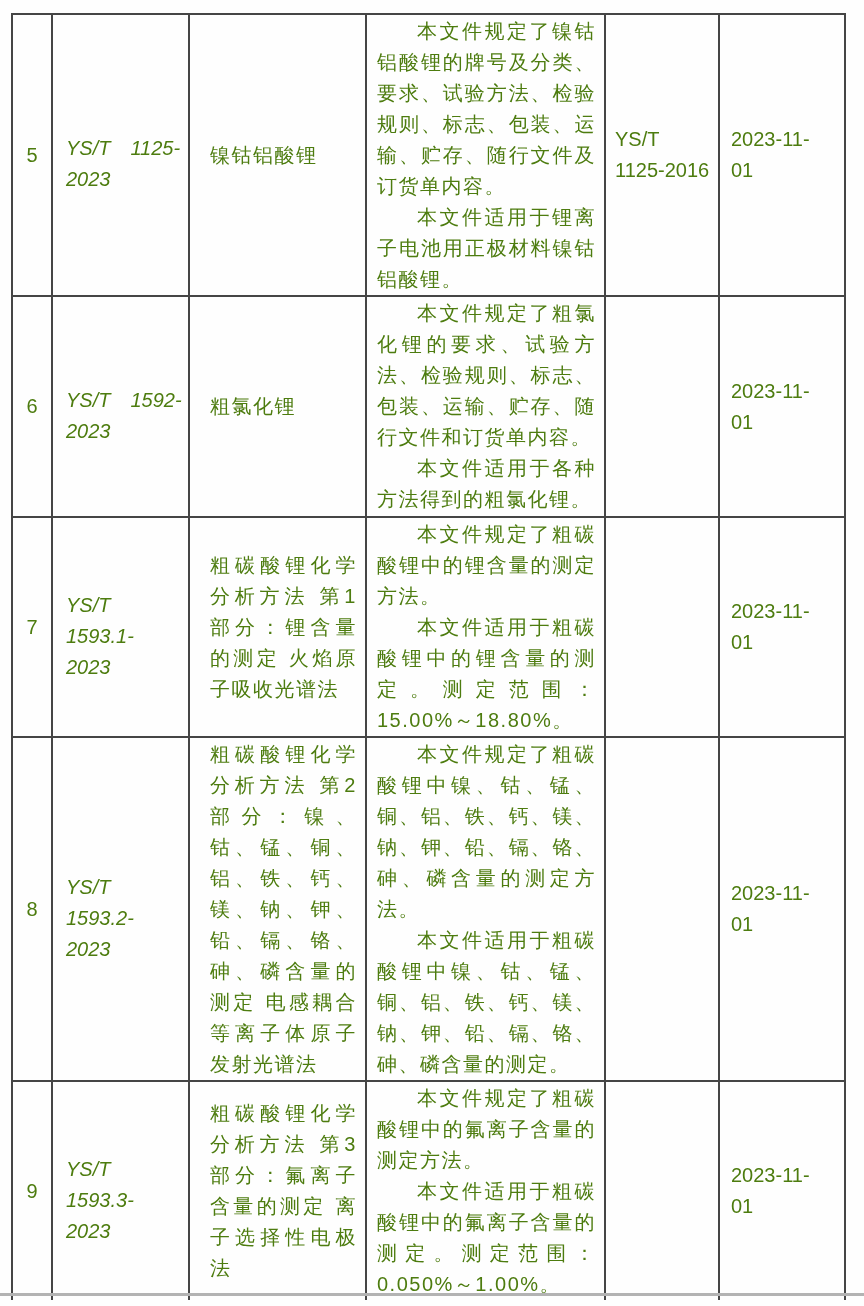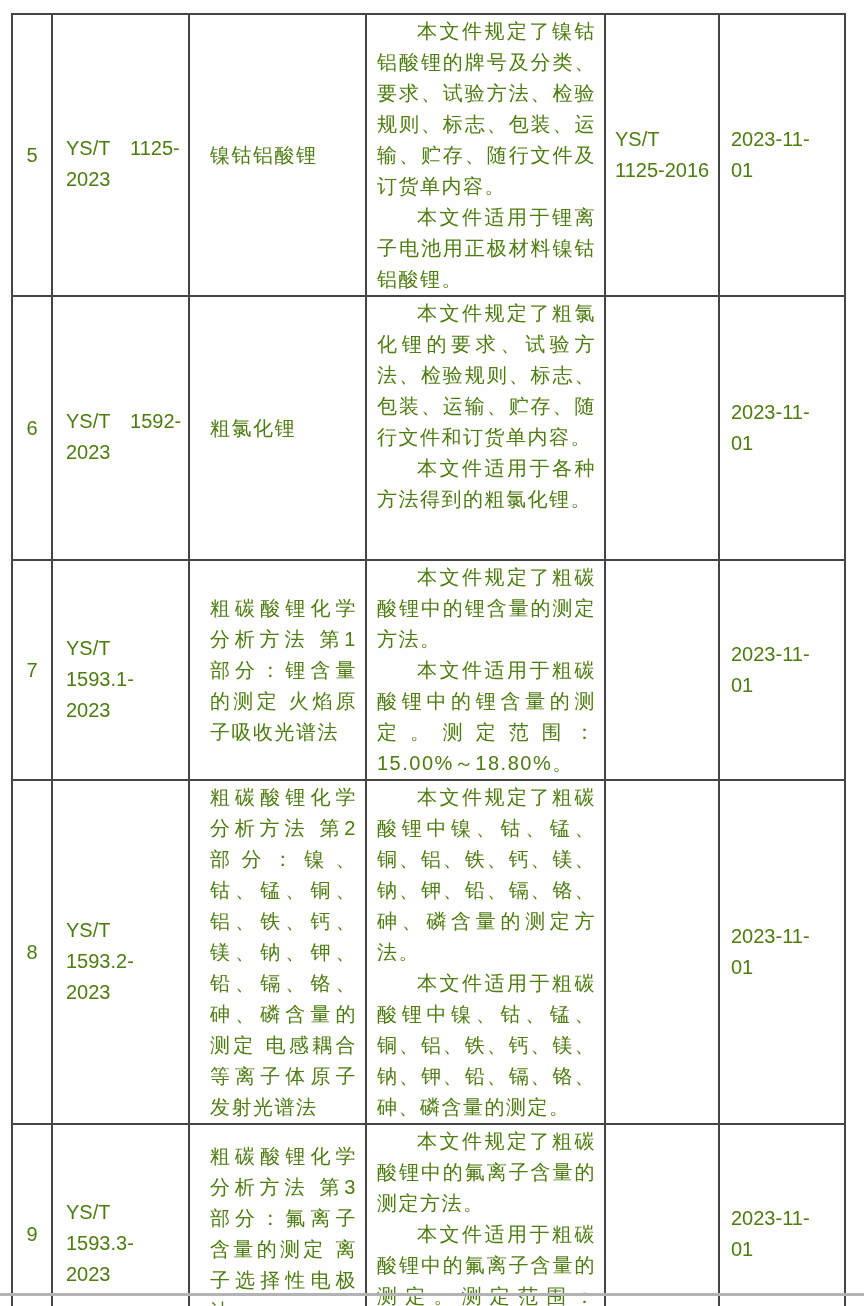--- a/index.html
+++ b/index.html
@@ -27,32 +27,33 @@
   .std-table td {
     border: 2px solid #454545;
     vertical-align: middle;
     font-size: 20px;
     line-height: 31px;
     color: #4d7c0f;
     overflow: hidden;
   }
   
   .std-table tr:nth-child(1) td { height: 282px; }
-  .std-table tr:nth-child(2) td { height: 264px; }
+  .std-table tr:nth-child(2) td { height: 221px; }
   .std-table tr:nth-child(3) td { height: 181px; }
   .std-table tr:nth-child(4) td { height: 342px; }
   .std-table tr:nth-child(5) td { height: 216px; }
   
   .std-table tr:last-child td { border-bottom: none; }
 
   td.cell-index { text-align: center; }
   td.cell-code {
     padding: 18px 6px 0 13px;
     white-space: pre-line;
     text-align: left;
+    font-style: italic;
   }
   td.cell-name {
     padding: 0 8px 0 20px;
     text-align: justify;
     text-justify: inter-character;
     letter-spacing: 1.5px;
     line-break: strict;
   }
   td.cell-scope {
     vertical-align: top;

